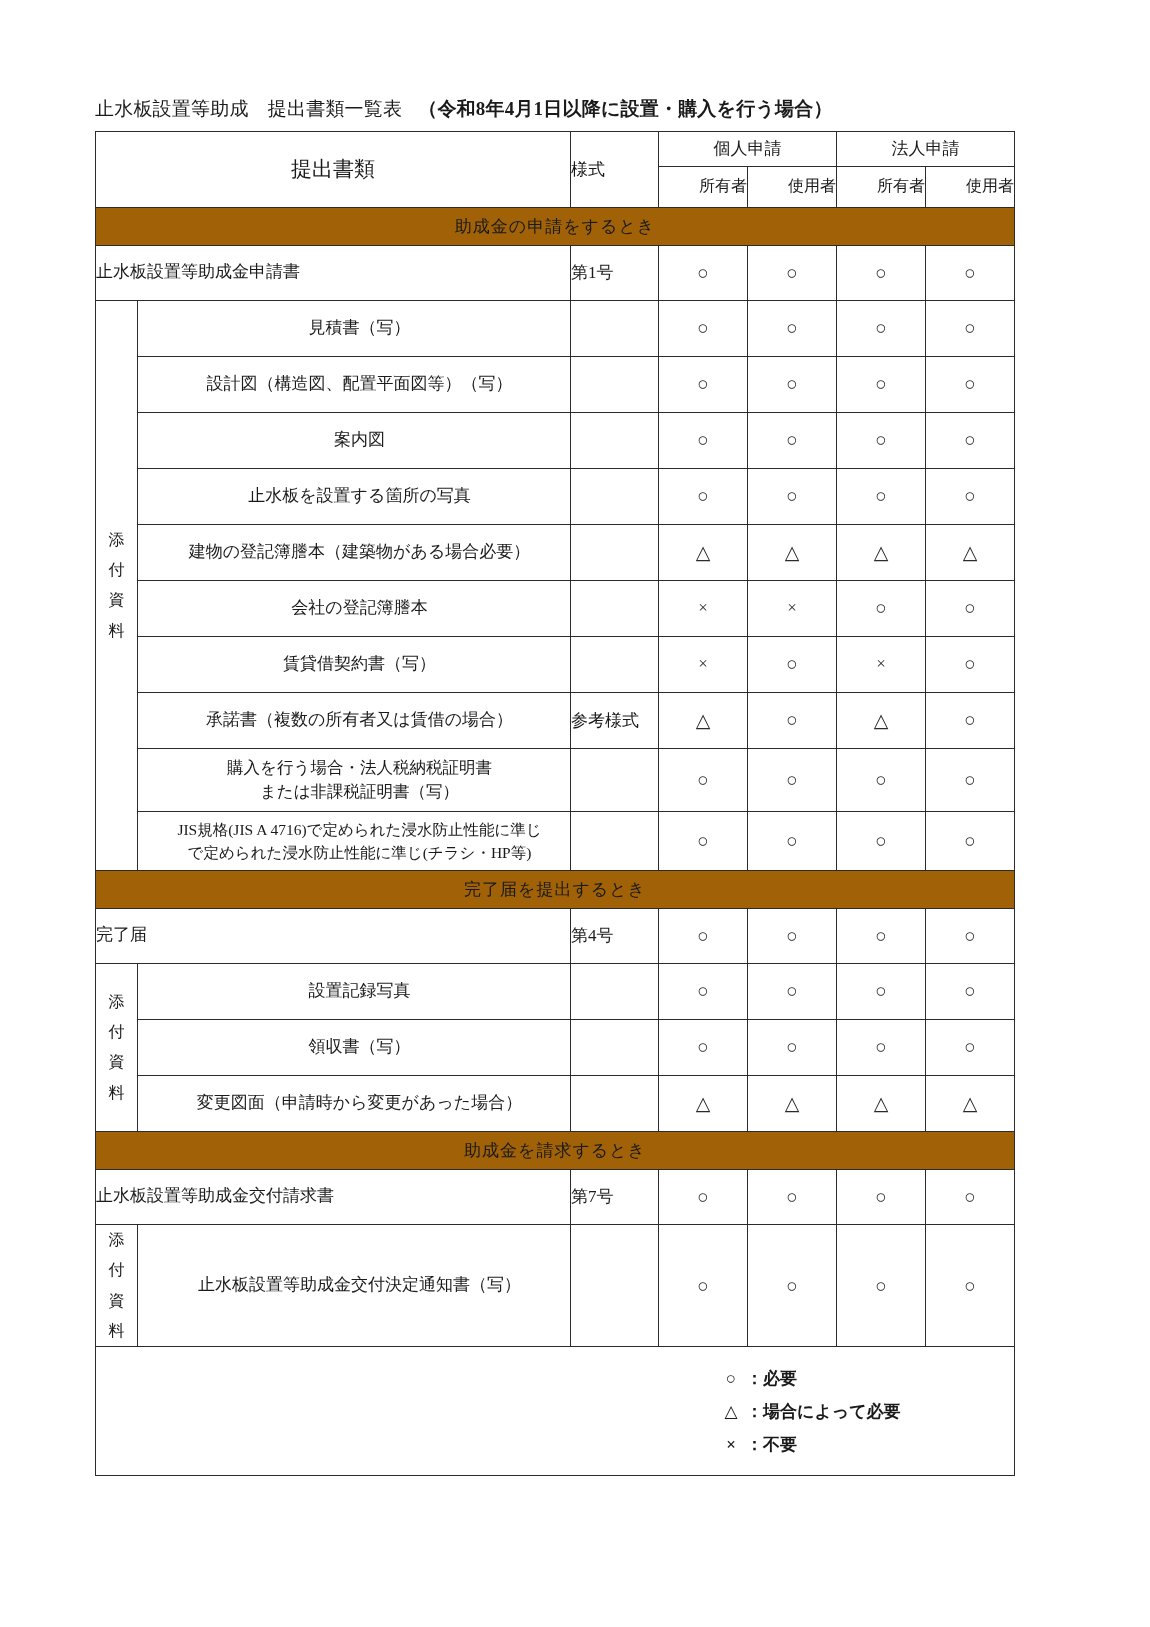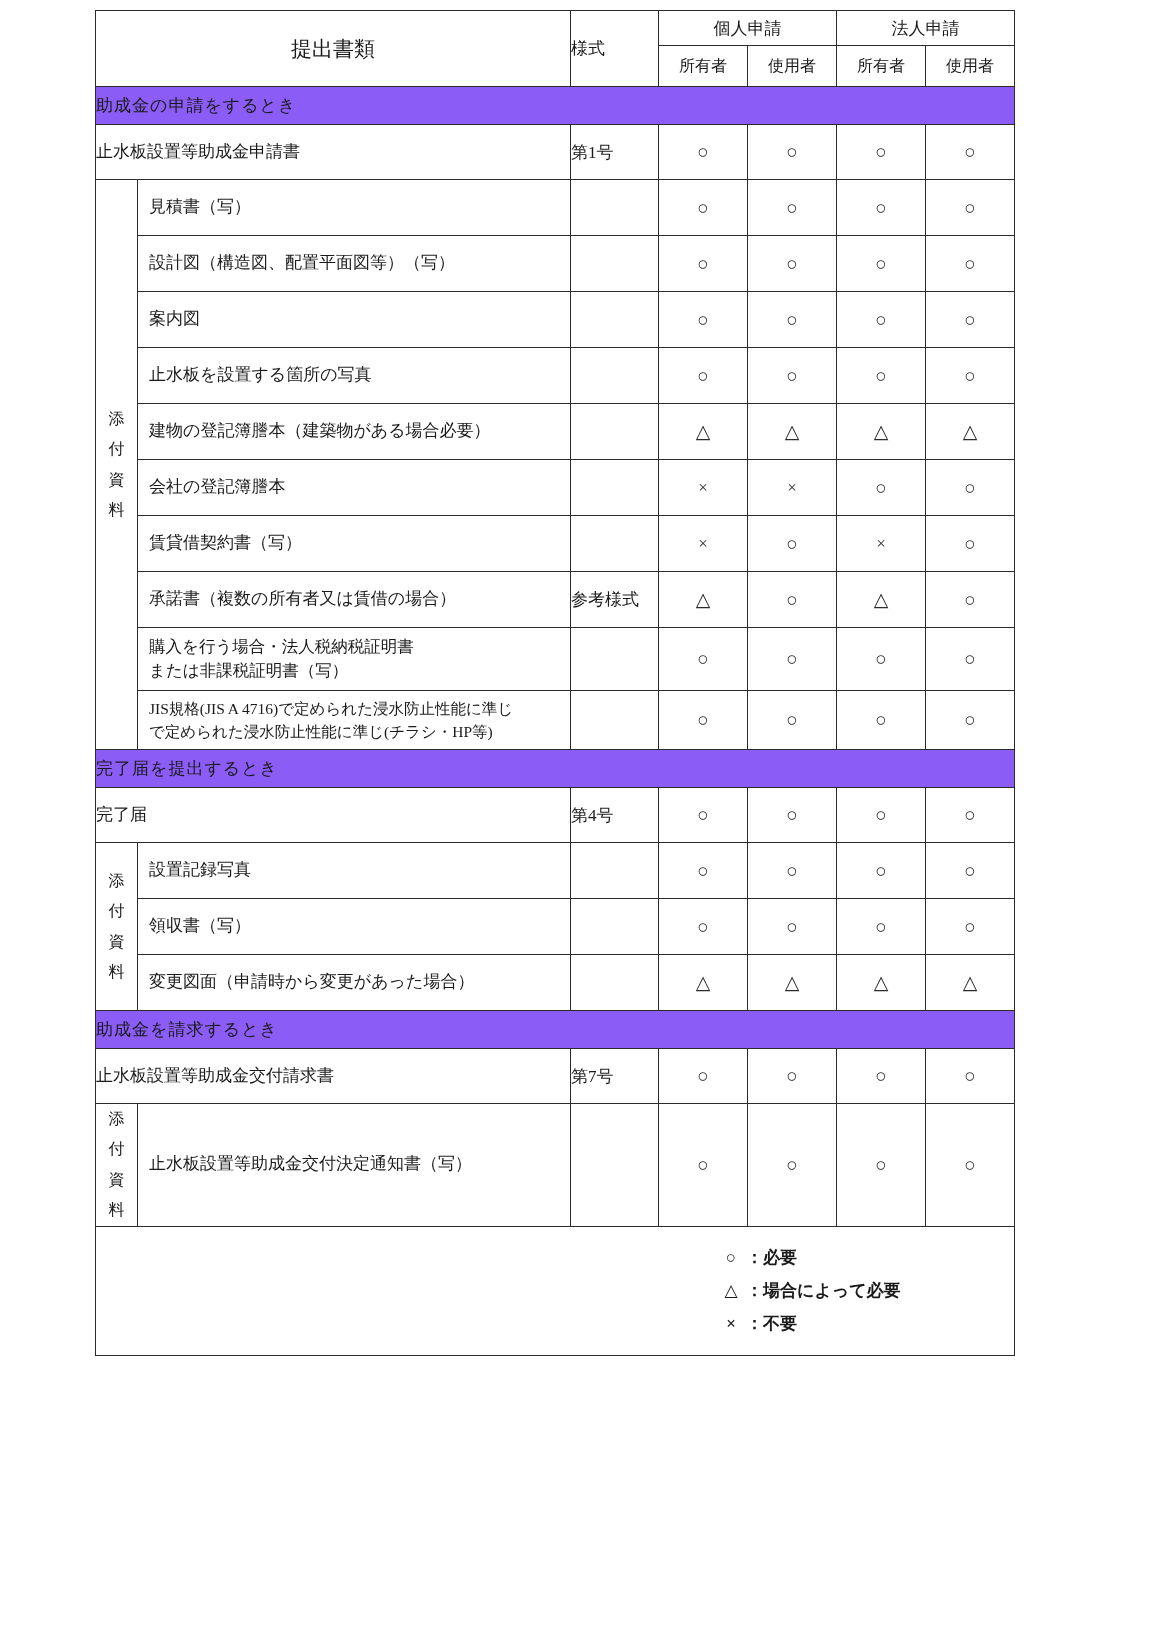--- a/index.html
+++ b/index.html
@@ -60,36 +60,37 @@
     text-align: left;
     height: 74px;
     font-size: 17px;
   }
   .hdr-group {
     text-align: center;
     height: 34px;
     font-size: 17px;
   }
   .hdr-sub {
-    text-align: center;
+    text-align: right;
     height: 40px;
     font-size: 16px;
   }
   .section-band {
-    background: #8b5cf6;
+    background: #a16207;
+    text-align: center;
     height: 37px;
     font-size: 17px;
     letter-spacing: 1px;
   }
   .doc-cell {
     padding-left: 9px;
     font-size: 17px;
     line-height: 1.45;
   }
-  .doc-cell.indent { padding-left: 11px; }
+  .doc-cell.indent { padding-left: 11px; text-align: center; }
   .doc-cell.two-line { font-size: 16.5px; }
   .doc-cell.small { font-size: 15.5px; line-height: 1.5; }
   .form-cell {
     text-align: left;
     font-size: 17px;
   }
   .mark-cell {
     text-align: center;
     font-size: 19px;
     color: #2b2b2b;
@@ -125,20 +126,23 @@
     display: inline-block;
     width: 30px;
     text-align: center;
   }
 </style>
 </head>
 <body>
 
 <div class="page">
 
+  <div class="doc-title">
+    <span class="t-normal">止水板設置等助成　提出書類一覧表</span><span class="gap"></span><span class="t-bold">（令和8年4月1日以降に設置・購入を行う場合）</span>
+  </div>
 
   <table class="main">
     <colgroup>
       <col class="c-attach">
       <col class="c-doc">
       <col class="c-form">
       <col class="c-mark">
       <col class="c-mark">
       <col class="c-mark">
       <col class="c-mark">

